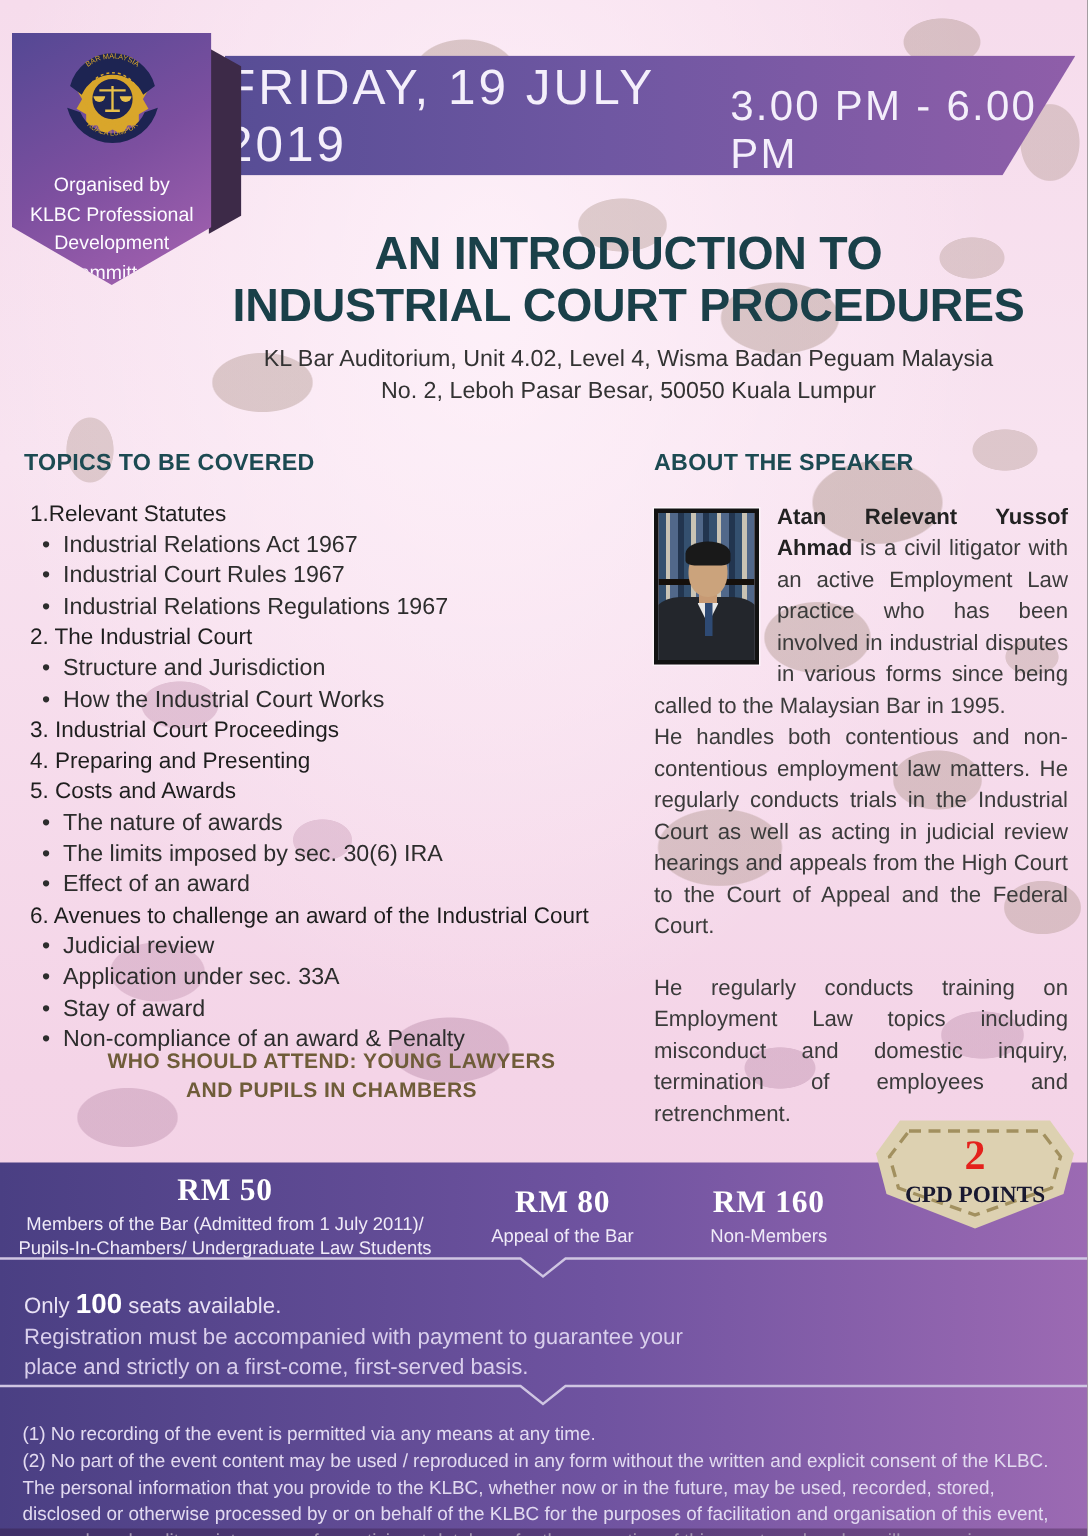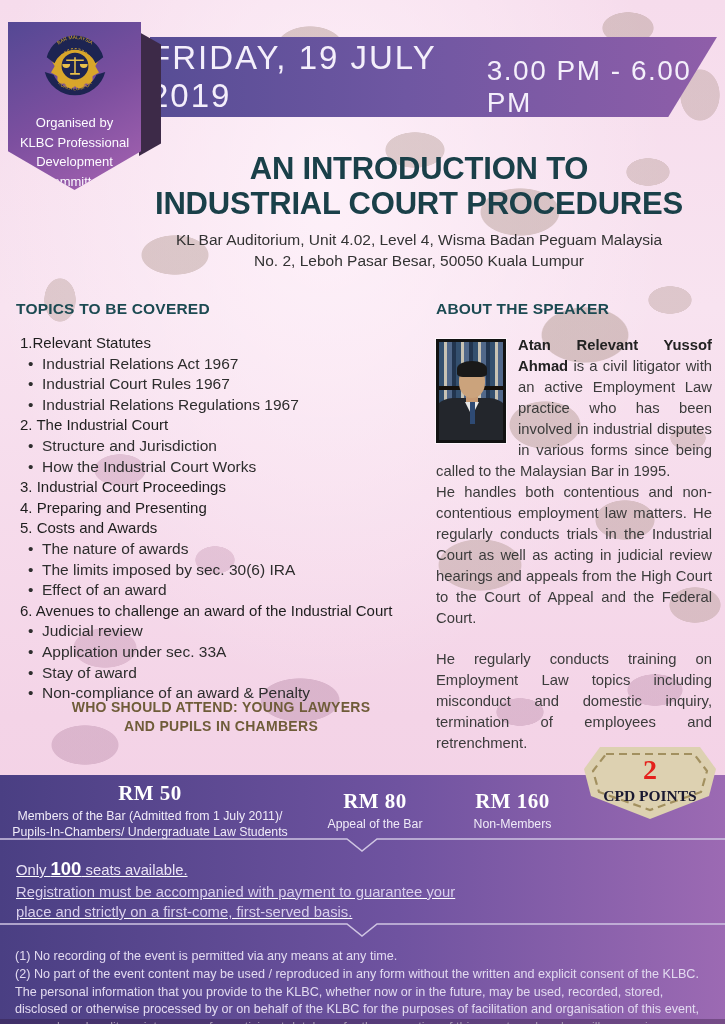--- a/index.html
+++ b/index.html
@@ -106,21 +106,21 @@
   }
   .band::after{content:"";position:absolute;left:0;right:0;bottom:0;height:5px;background:rgba(45,20,55,.35);}
   .pricing{position:relative;display:flex;padding-top:9px;height:53px;align-items:center;}
   .tier{text-align:center;}
   .tier.t1{width:300px;}
   .tier.t2{width:150px;}
   .tier.t3{width:125px;}
   .tier .price{font-family:"Liberation Serif",serif;font-weight:700;font-size:21px;letter-spacing:.5px;color:#fff;}
   .tier .desc{font-size:12.3px;line-height:1.3;margin-top:3px;color:#f0ebf8;}
   .divider{display:block;}
-  .seats-row{display:flex;justify-content:space-between;padding:3px 16px 0;text-decoration:underline;}
+  .seats-row{display:flex;justify-content:space-between;padding:3px 16px 0;}
   .seats-left{width:474px;color:#d9cfec;font-size:14.8px;line-height:1.38;}
   .seats-line{color:#e9e2f5;}
   .seats-line b{font-size:18.5px;color:#fff;}
   .register{font-weight:800;color:#fff;font-size:14.5px;white-space:nowrap;margin-top:15px;}
   .notes{padding:10px 15px 0;color:#e2daf0;font-size:12.6px;line-height:1.4;}
   .cpd-badge{position:absolute;right:8px;top:-29px;width:134px;height:74px;}
 </style>
 </head>
 <body>
 

